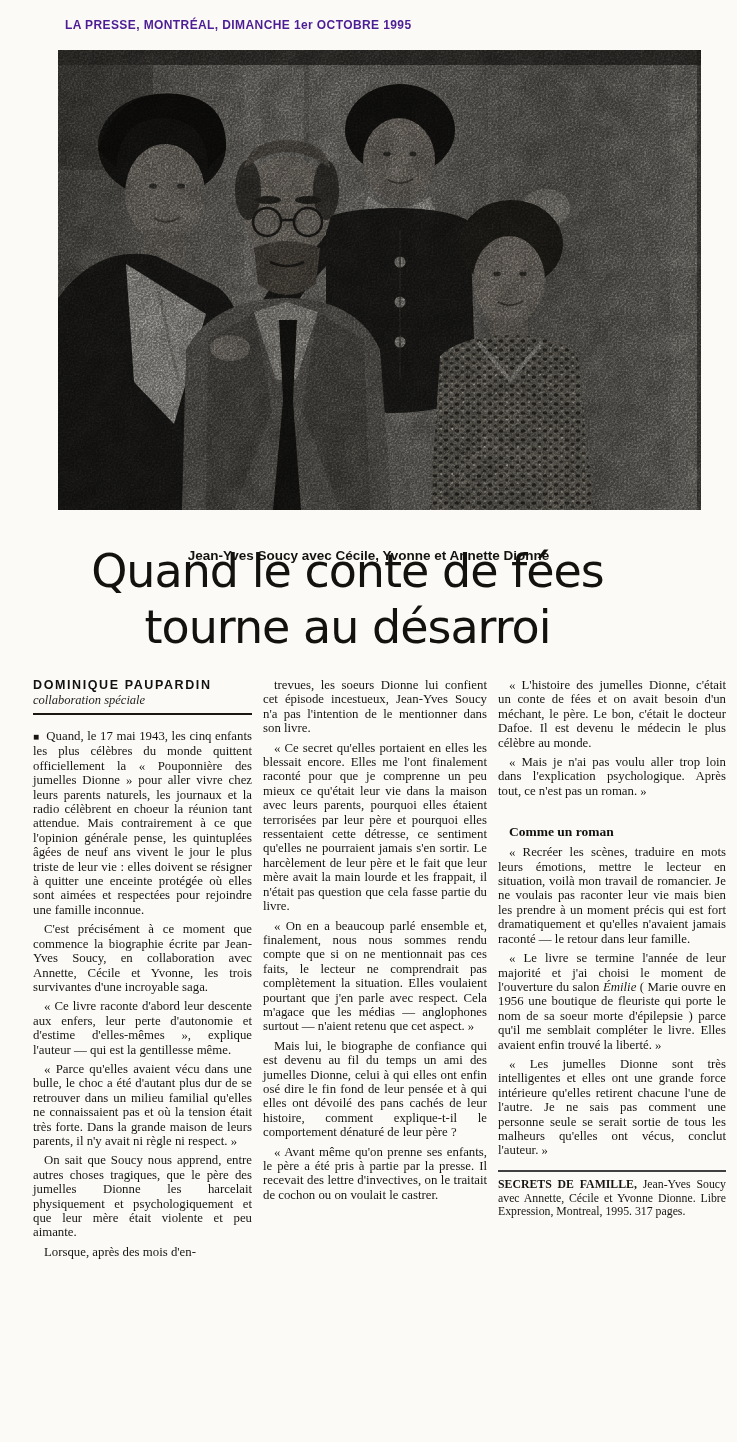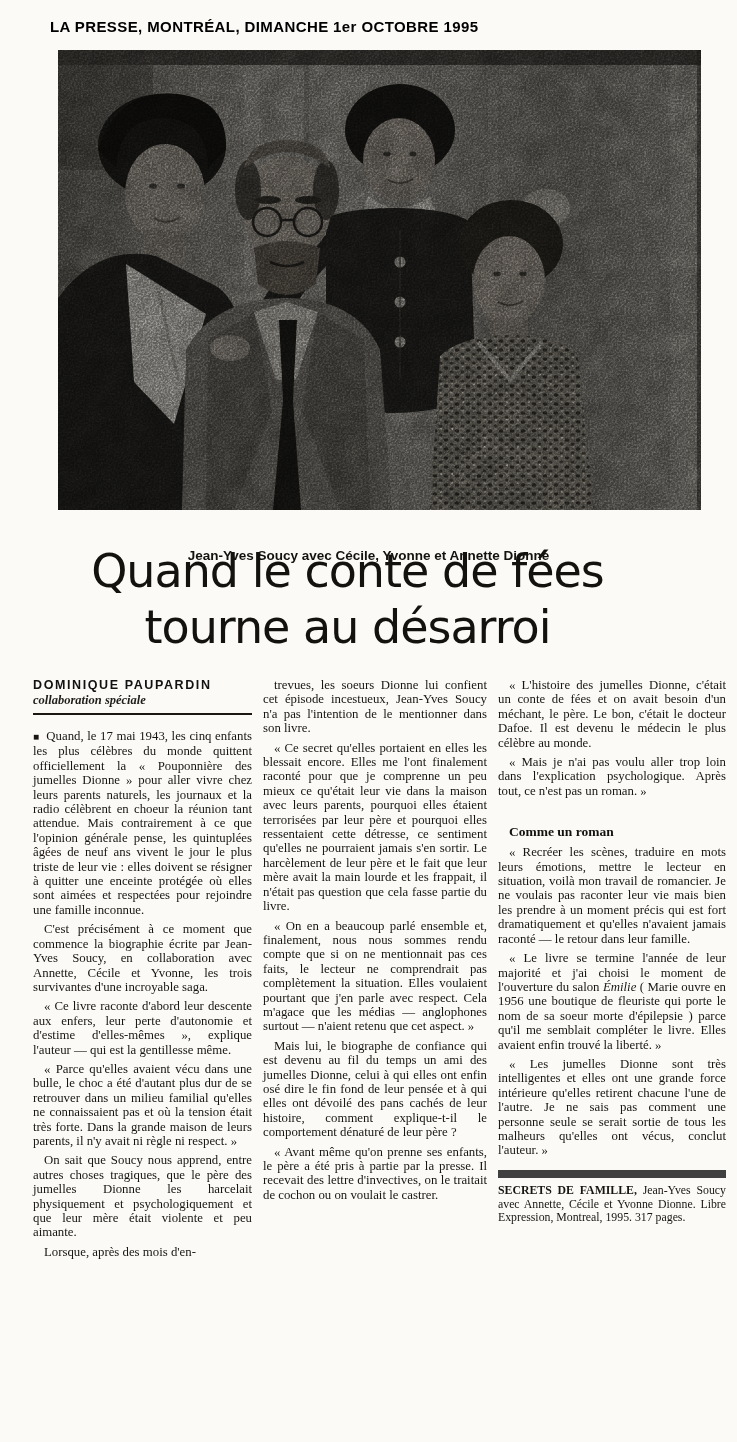--- a/index.html
+++ b/index.html
@@ -3,23 +3,23 @@
 <meta charset="utf-8">
 <style>
   html,body{margin:0;padding:0;background:#fbfaf6;}
   .page{
     position:relative;width:737px;height:1442px;overflow:hidden;
     background:#fbfaf6;color:#181512;
     font-family:"Liberation Serif", serif;
   }
   
   .masthead{
-    position:absolute;left:50px;top:18px;
+    position:absolute;left:65px;top:18px;
     font-family:"Liberation Sans", sans-serif;
-    font-weight:bold;font-size:15px;letter-spacing:.4px;color:#000000;
+    font-weight:bold;font-size:12px;letter-spacing:.4px;color:#4c1d95;
   }
   
   .photo{position:absolute;left:58px;top:50px;width:643px;height:460px;}
   .photo svg{display:block;width:100%;height:100%;}
   
   .caption{
     position:absolute;left:0;top:548px;width:737px;text-align:center;
     font-family:"Liberation Sans", sans-serif;font-weight:bold;font-size:13.5px;color:#14120f;
   }
   
@@ -31,37 +31,37 @@
   
   .article{
     position:absolute;left:33px;top:678px;width:689px;
     display:grid;grid-template-columns:219px 224px 228px;column-gap:11px;
   }
   .col{min-width:0;}
   .byline-name{
     font-family:"Liberation Sans", sans-serif;font-weight:bold;
     font-size:12.5px;letter-spacing:1.6px;color:#111;line-height:15px;
   }
-  .byline-role{font-style:italic;font-size:12.5px;line-height:14px;color:#211e1a;font-weight:bold;}
+  .byline-role{font-style:italic;font-size:12.5px;line-height:14px;color:#211e1a;}
   .byline-rule{border:0;border-top:2px solid #1a1713;margin:6px 0 0 0;}
   .byline{margin-bottom:14px;}
   .blk-p,.blk-lead,.blk-book{
     font-size:12.8px;line-height:14.4px;text-align:justify;
     margin:0 0 5px 0;color:#181512;
     text-justify:inter-word;
   }
   .blk-p{text-indent:11px;}
   .blk-lead{text-indent:0;font-family:Liberation Serif, serif;}
   .bullet{font-size:10px;letter-spacing:2px;}
   .blk-subhead{
     font-size:13.5px;font-weight:bold;margin:26px 0 5px 0;text-indent:11px;
     font-family:"Liberation Serif", serif;color:#14120f;
   }
   .blk-book{
-    margin-top:12px;border-top:8px solid #404040;padding-top:6px;
+    margin-top:12px;border-top:2px solid #404040;padding-top:6px;
     font-size:11.8px;line-height:13.8px;text-indent:0;
   }
   .b{font-weight:bold;}
   .i{font-style:italic;}
 </style>
 </head>
 <body>
 
 <div class="page">
 

